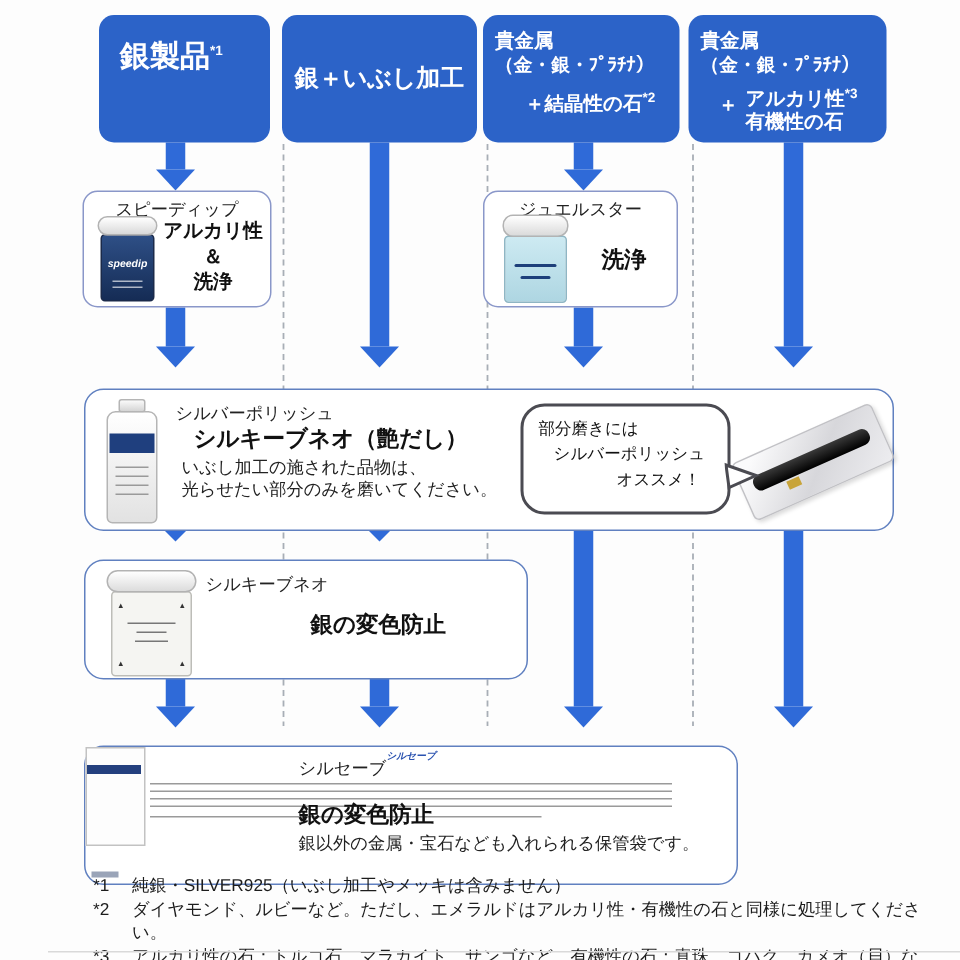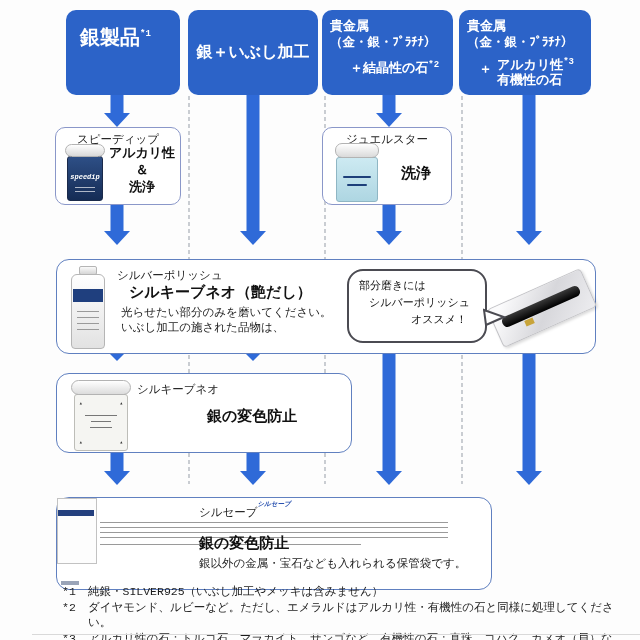--- a/index.html
+++ b/index.html
@@ -1,18 +1,18 @@
 <!DOCTYPE html>
 <html><head>
 <meta charset="utf-8">
 <style>
   html,body{margin:0;padding:0;background:#ffffff;}
   #stage{
     position:relative;width:640px;height:640px;background:#fdfdfd;overflow:hidden;
-    font-family:Liberation Mono, monospace;color:#1c1c1c;
+    font-family:Liberation Sans, sans-serif;color:#1c1c1c;
   }
   
   #arrow-layer{position:absolute;left:0;top:0;z-index:1;}
   .node{position:absolute;background:#ffffff;z-index:2;box-sizing:border-box;}
   
   .hdr{
     position:absolute;top:10px;height:85px;background:#2c63c8;border-radius:10px;
     color:#ffffff;font-weight:bold;z-index:2;box-sizing:border-box;
   }
   .hdr sup{font-size:9px;vertical-align:super;}
@@ -203,22 +203,22 @@
         <div class="band"></div>
         <div class="tline" style="top:36px"></div>
         <div class="tline" style="top:42px"></div>
         <div class="tline" style="top:48px"></div>
         <div class="tline" style="top:54px"></div>
       </div>
     </div>
     <div class="pname" style="left:60px;top:8px;">シルバーポリッシュ</div>
     <div class="peffect" style="left:72px;top:23px;">シルキーブネオ（艶だし）</div>
     <div class="pnote" style="left:64px;top:45px;">
+      <div>いぶし加工の施された品物は、</div>
       <div>光らせたい部分のみを磨いてください。</div>
-      <div>いぶし加工の施された品物は、</div>
     </div>
     <div id="callout">
       <div class="c1">部分磨きには</div>
       <div class="c2">シルバーポリッシュ</div>
       <div class="c3">オススメ！</div>
     </div>
     <svg id="callout-tail" width="24" height="20">
       <path d="M1 2 L21 9 L3 17 Z" fill="#ffffff" stroke="#4b4b52" stroke-width="2"></path>
     </svg>
     <div id="pen-wrap">

